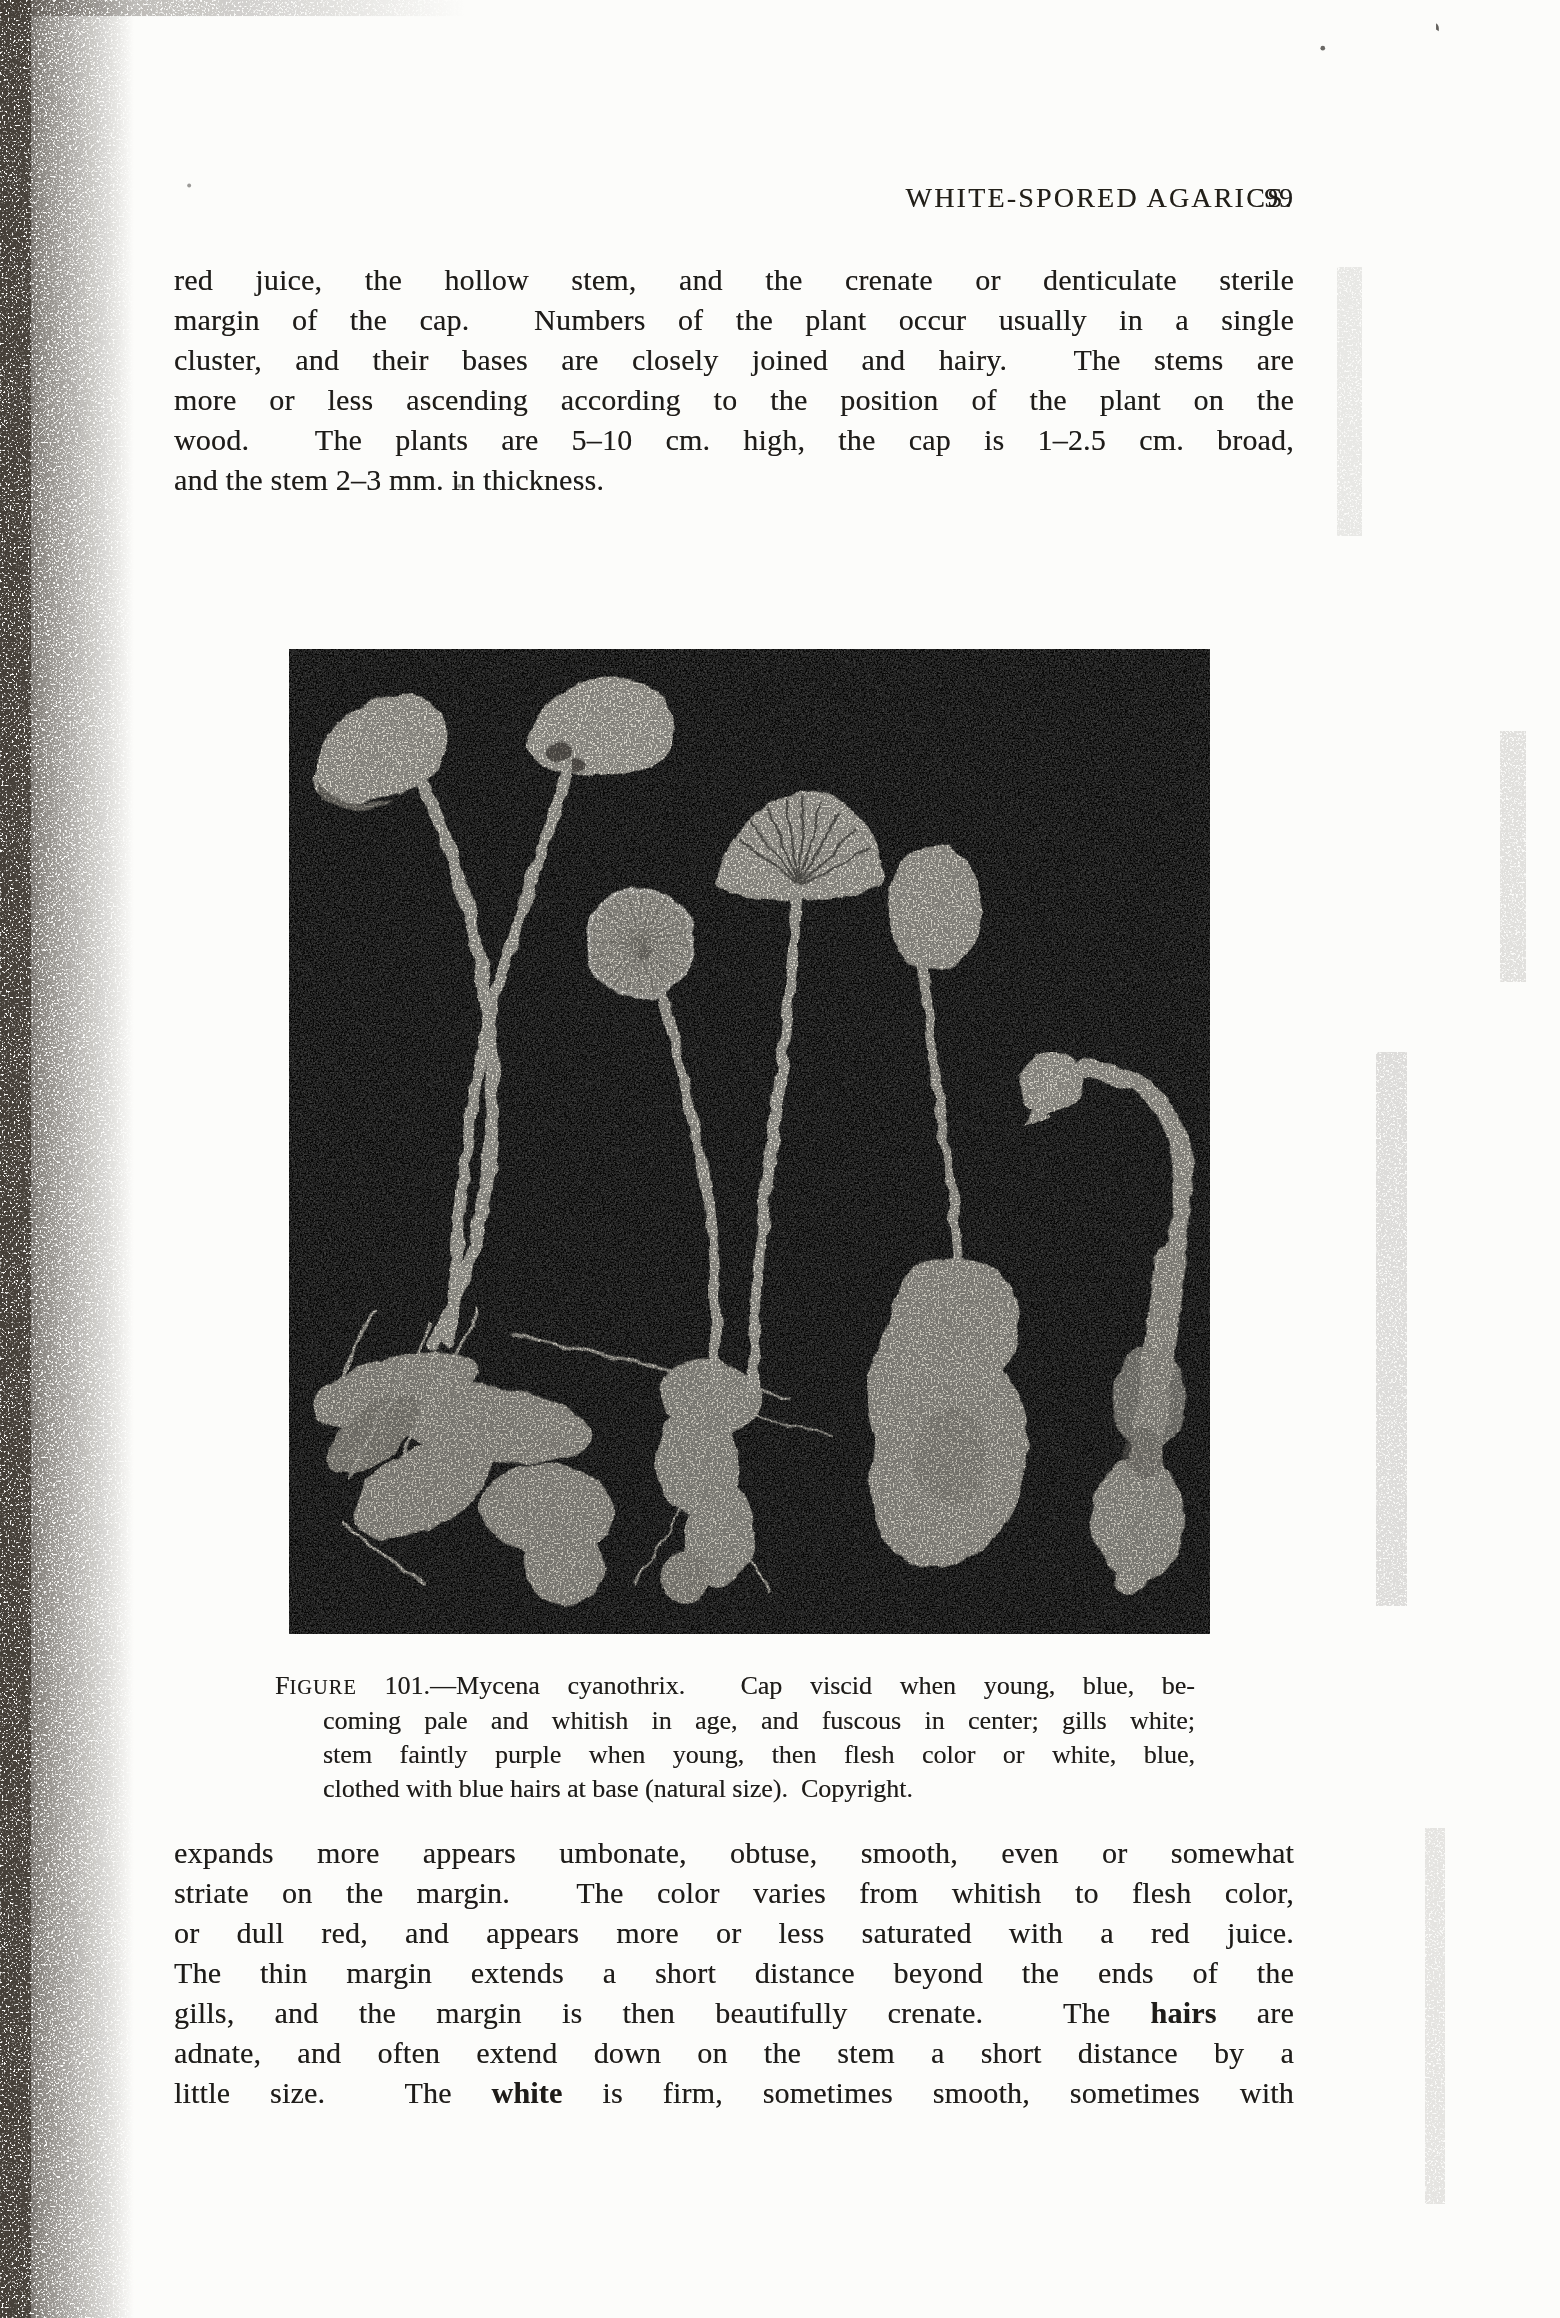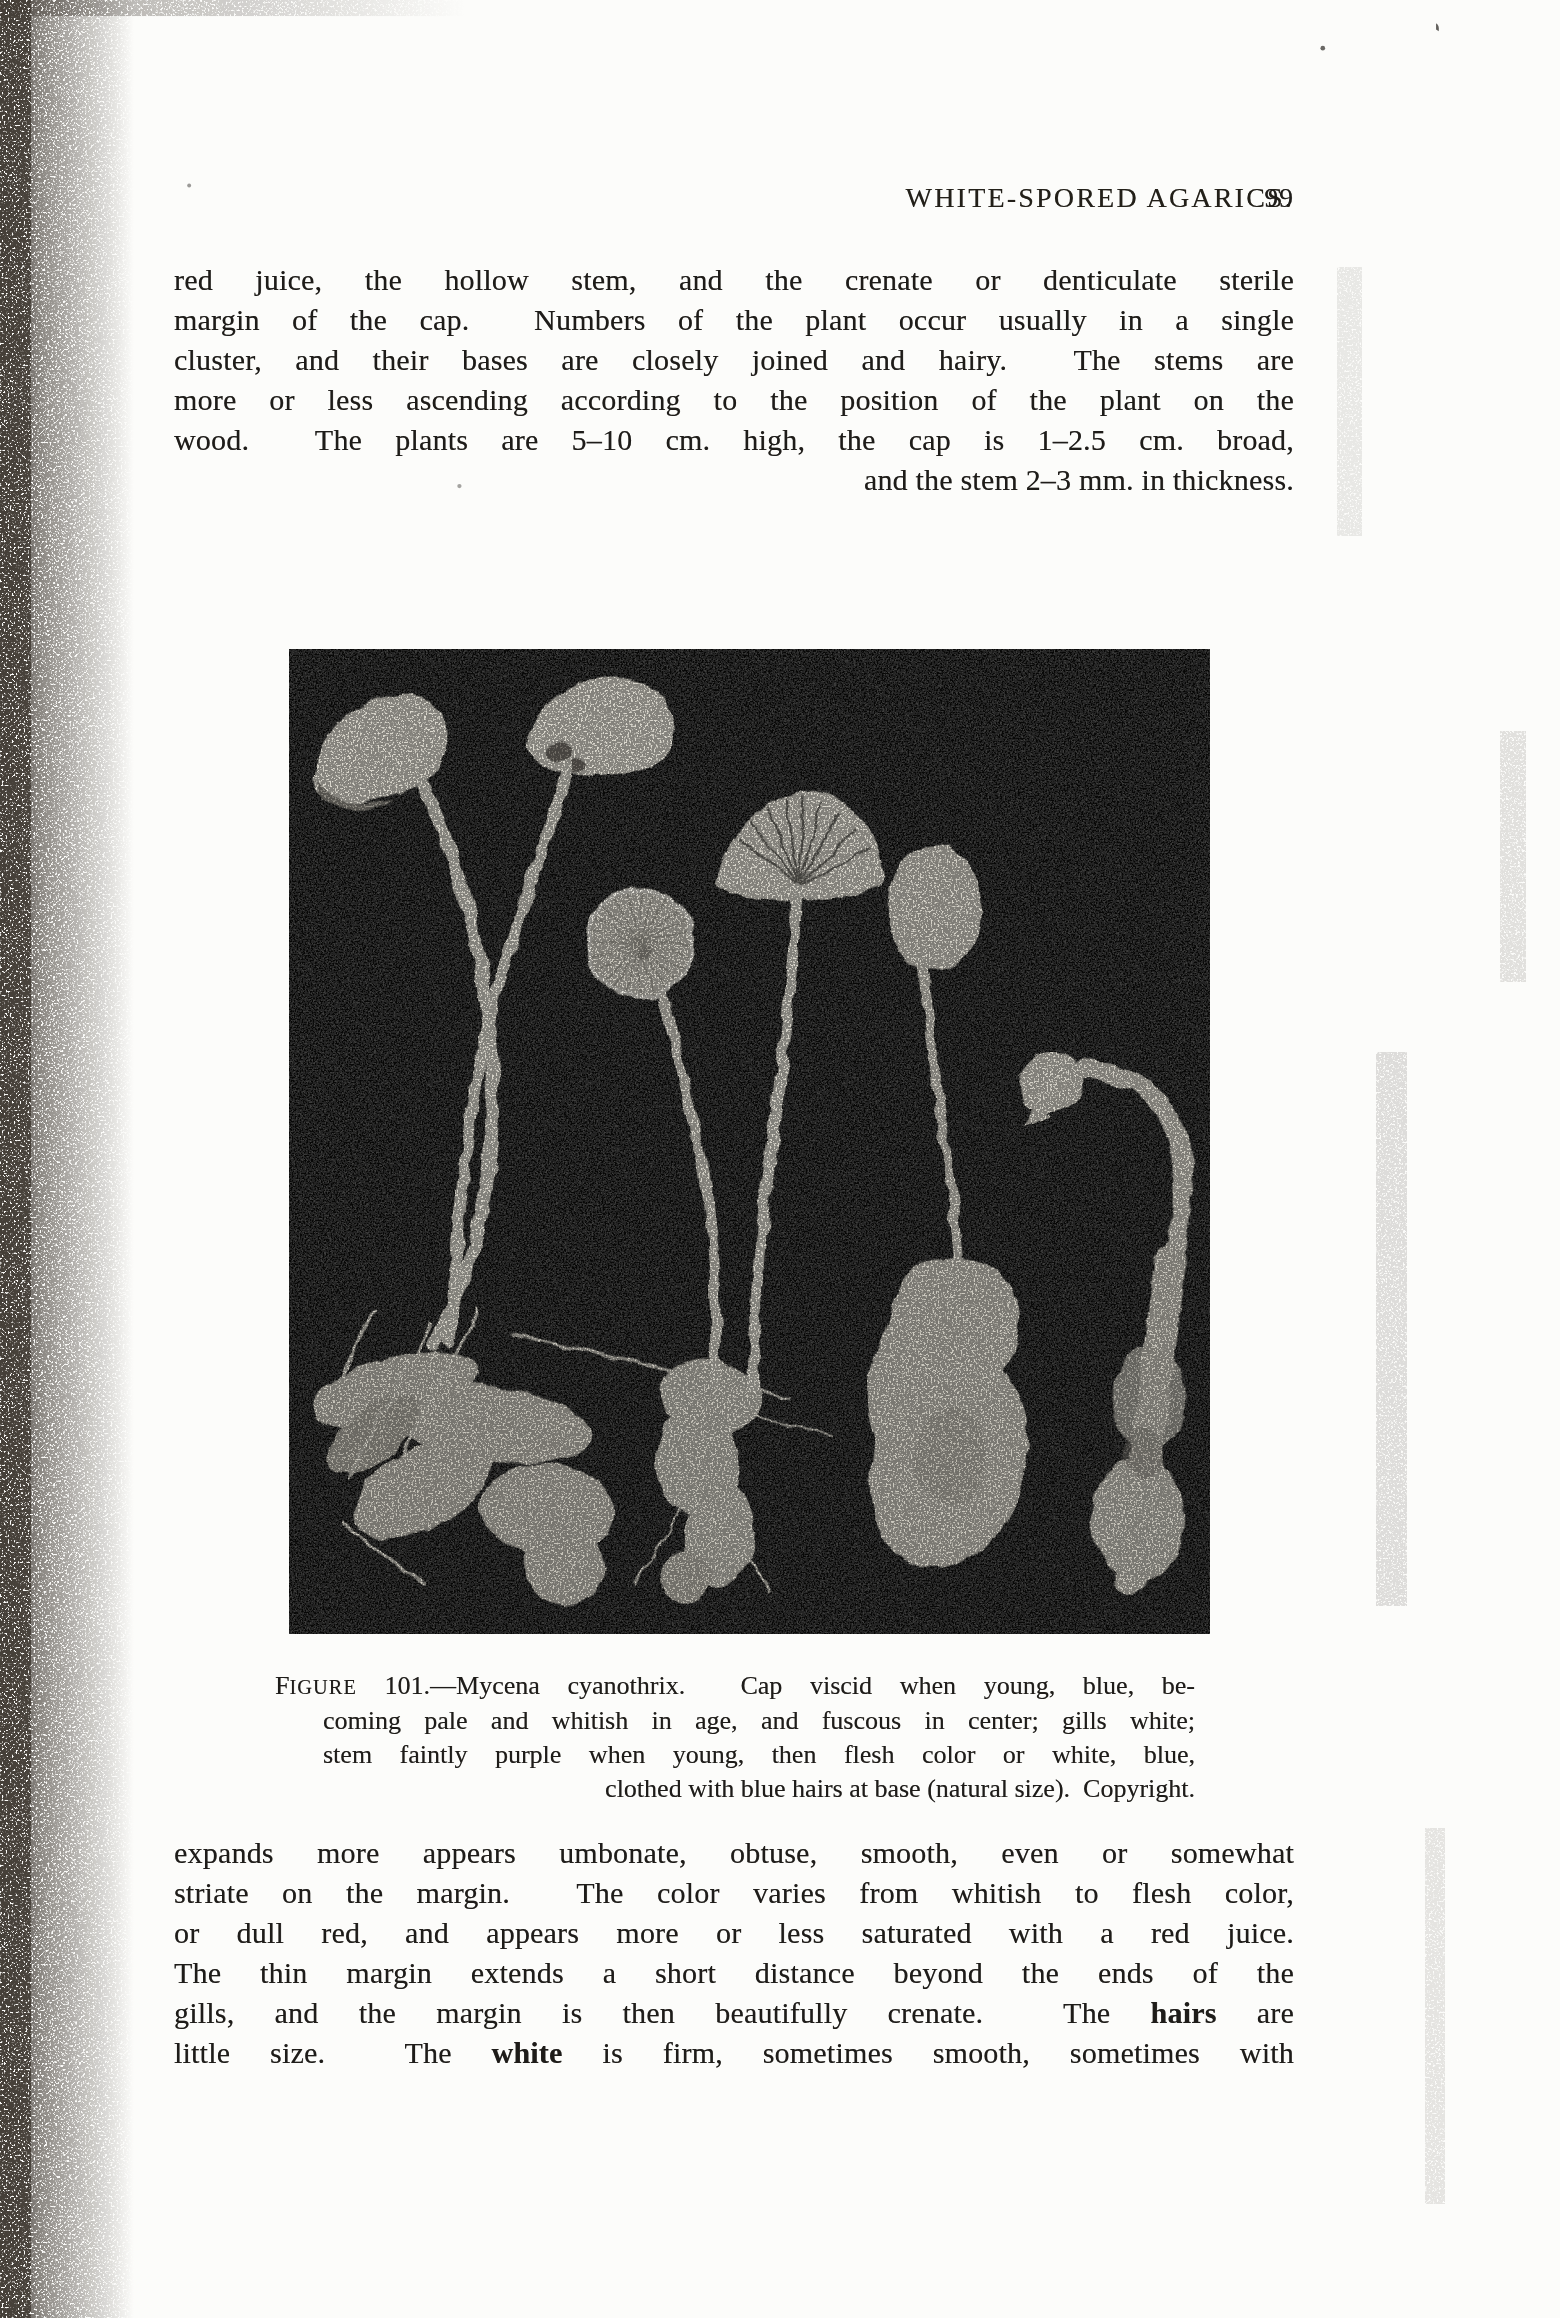--- a/index.html
+++ b/index.html
@@ -17,21 +17,21 @@
   .page-number{
     position:absolute;right:0;top:0;font-size:28px;letter-spacing:0.9px;
     text-shadow:0.2px 0.2px 0 rgba(25,22,18,.5);
   }
   .para{
     position:absolute;left:174px;width:1120px;font-size:30px;line-height:40px;
     text-shadow:0.2px 0.2px 0 rgba(25,22,18,.55);letter-spacing:0.2px;
   }
   .line{white-space:pre-wrap;}
   .j{text-align:justify;text-align-last:justify;text-justify:inter-word;}
-  .l{text-align:right;}
+  .l{text-align:left;}
   .ind{text-indent:66px;}
   .caption{
     position:absolute;left:275px;top:1669px;width:920px;
     font-size:26px;line-height:34px;
     text-shadow:0.2px 0.2px 0 rgba(25,22,18,.5);
   }
   .caption .hang{padding-left:48px;}
   .sc{font-size:0.78em;letter-spacing:1.1px;}
   b{font-weight:bold;}
   .photo{position:absolute;left:289px;top:649px;width:921px;height:985px;}
@@ -228,17 +228,18 @@
     <div class="line j hang"><span>stem faintly purple when young, then flesh color or white, blue,</span></div>
     <div class="line l hang"><span>clothed with blue hairs at base (natural size).  Copyright.</span></div>
   </div>
 
   <div class="para" style="top:1833px">
     <div class="line j"><span>expands more appears umbonate, obtuse, smooth, even or somewhat</span></div>
     <div class="line j"><span>striate on the margin.  The color varies from whitish to flesh color,</span></div>
     <div class="line j"><span>or dull red, and appears more or less saturated with a red juice.</span></div>
     <div class="line j"><span>The thin margin extends a short distance beyond the ends of the</span></div>
     <div class="line j"><span>gills, and the margin is then beautifully crenate.  The </span><b>hairs</b><span> are</span></div>
+    <div class="line j"><span>adnate, and often extend down on the stem a short distance by a</span></div>
     <div class="line j"><span>little size.  The </span><b>white</b><span> is firm, sometimes smooth, sometimes with</span></div>
   </div>
 
 </div>
 
 
 </body></html>

